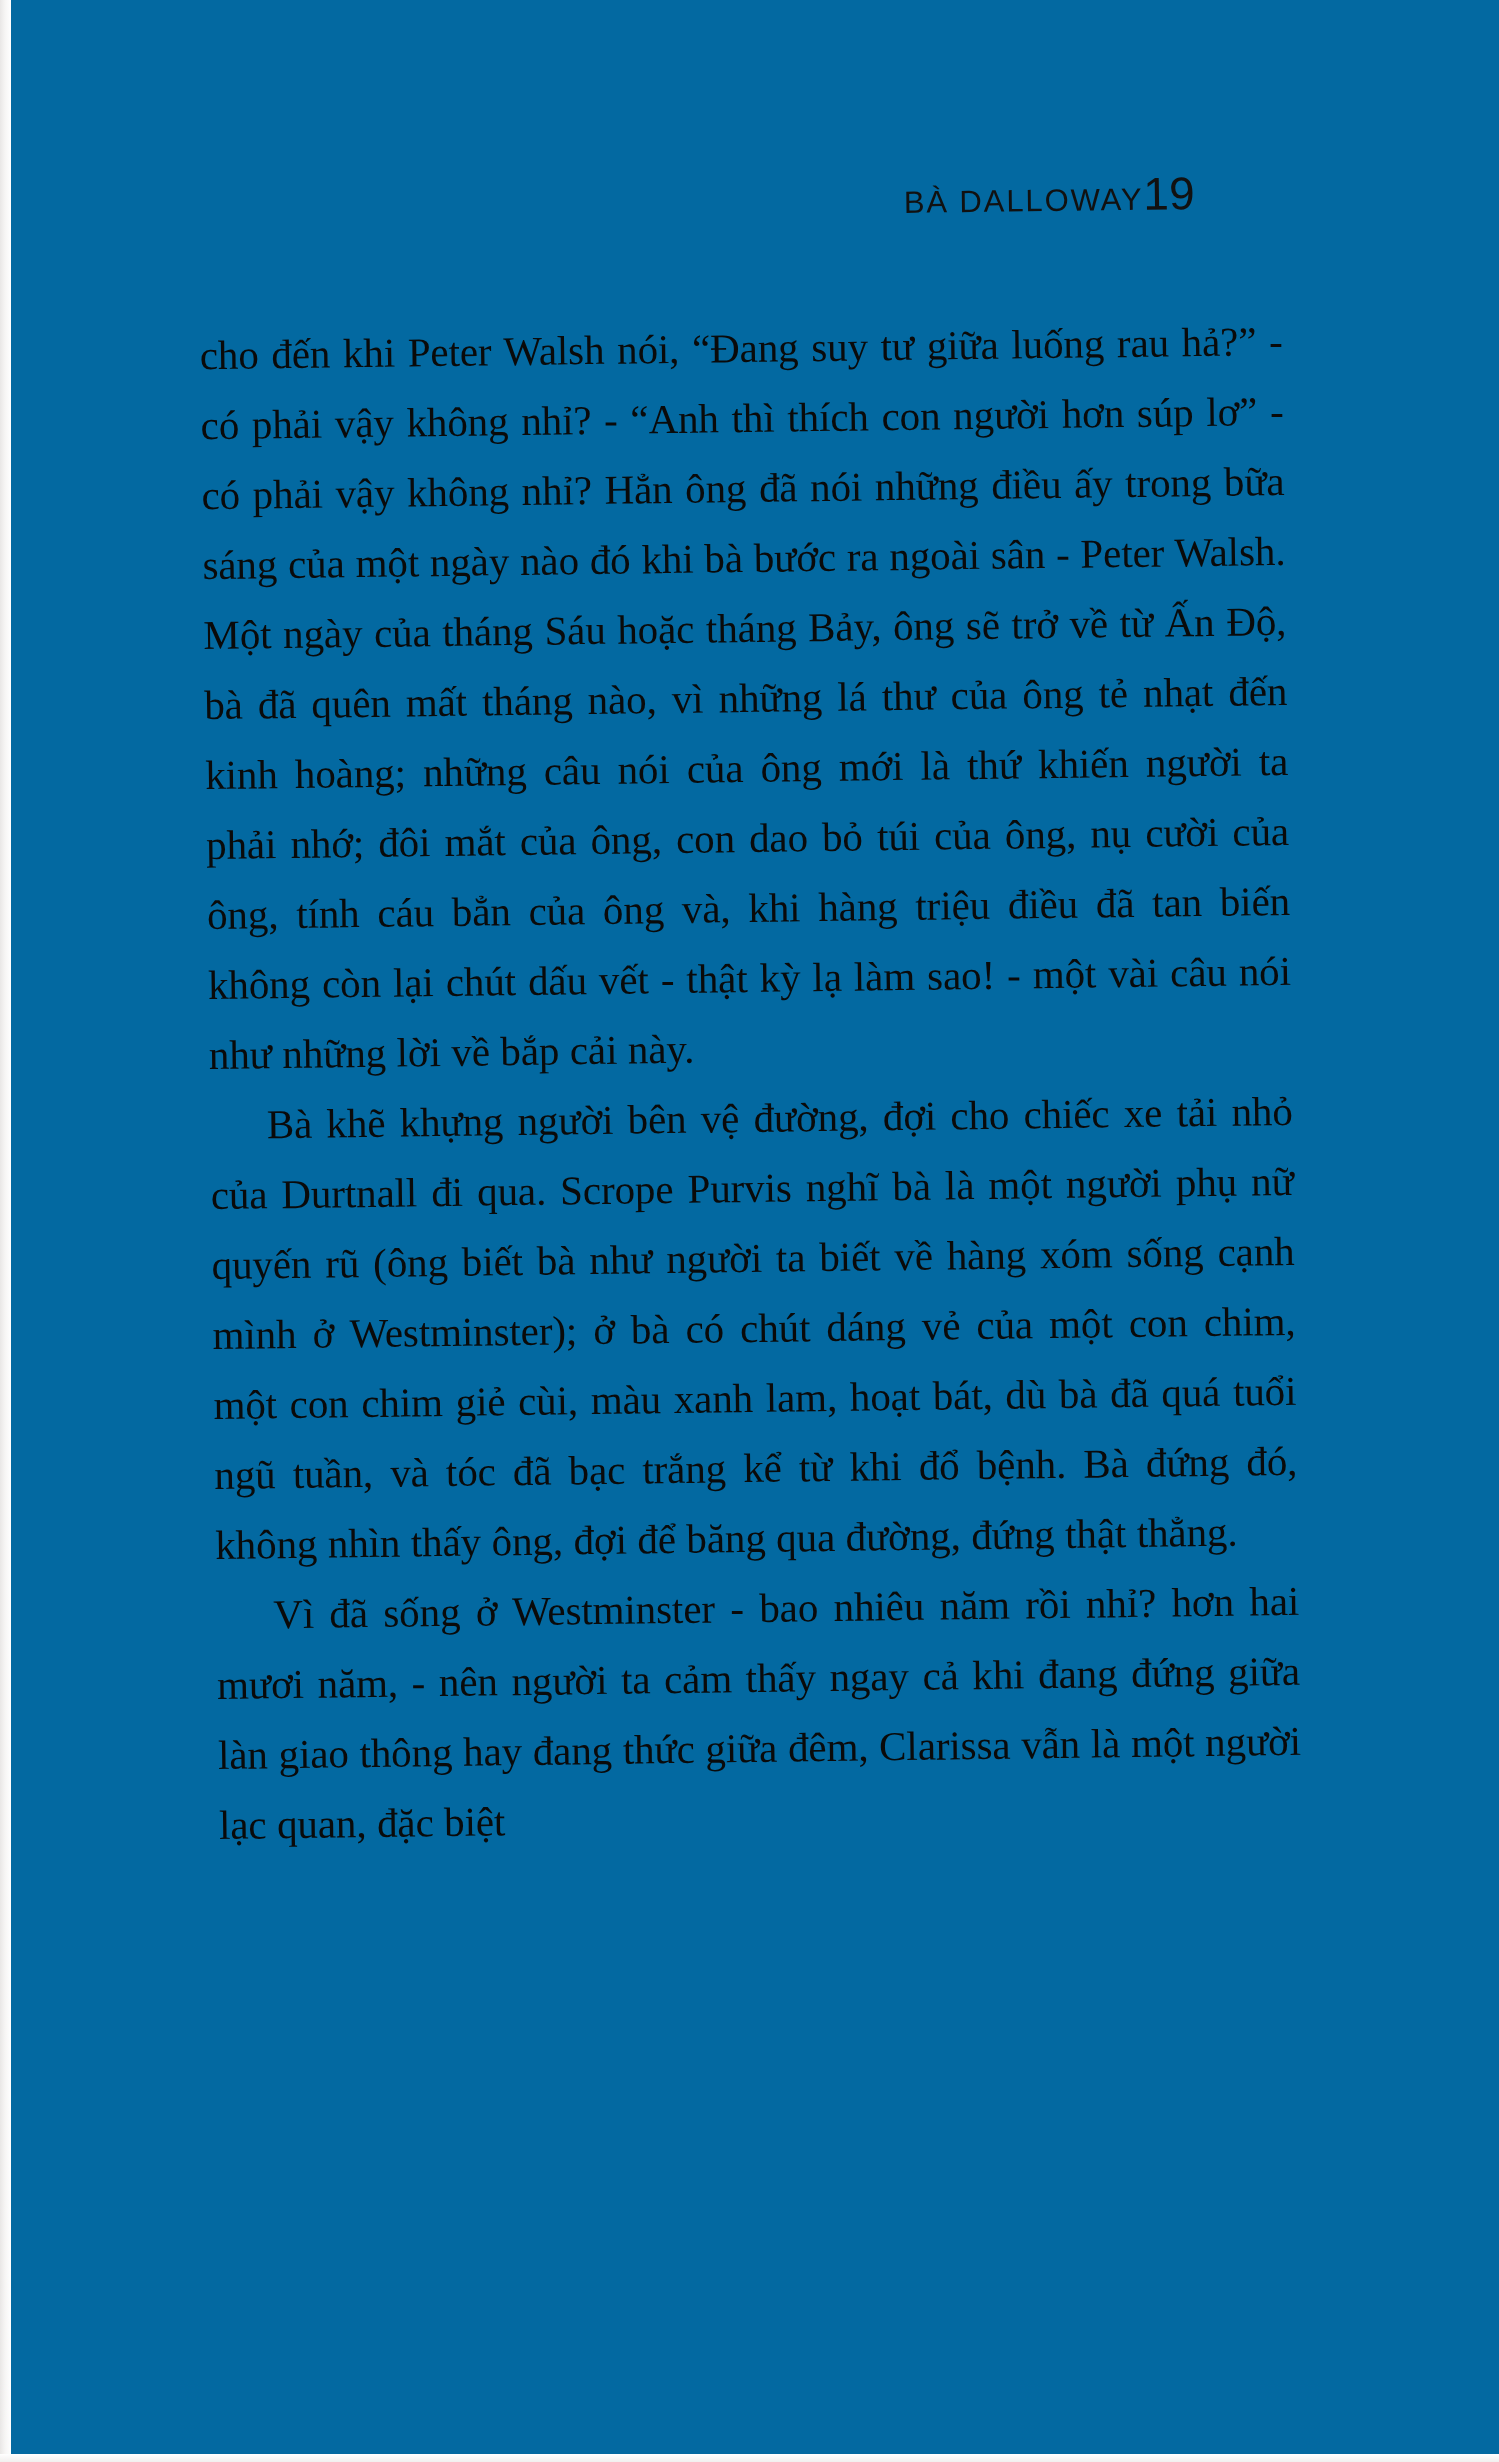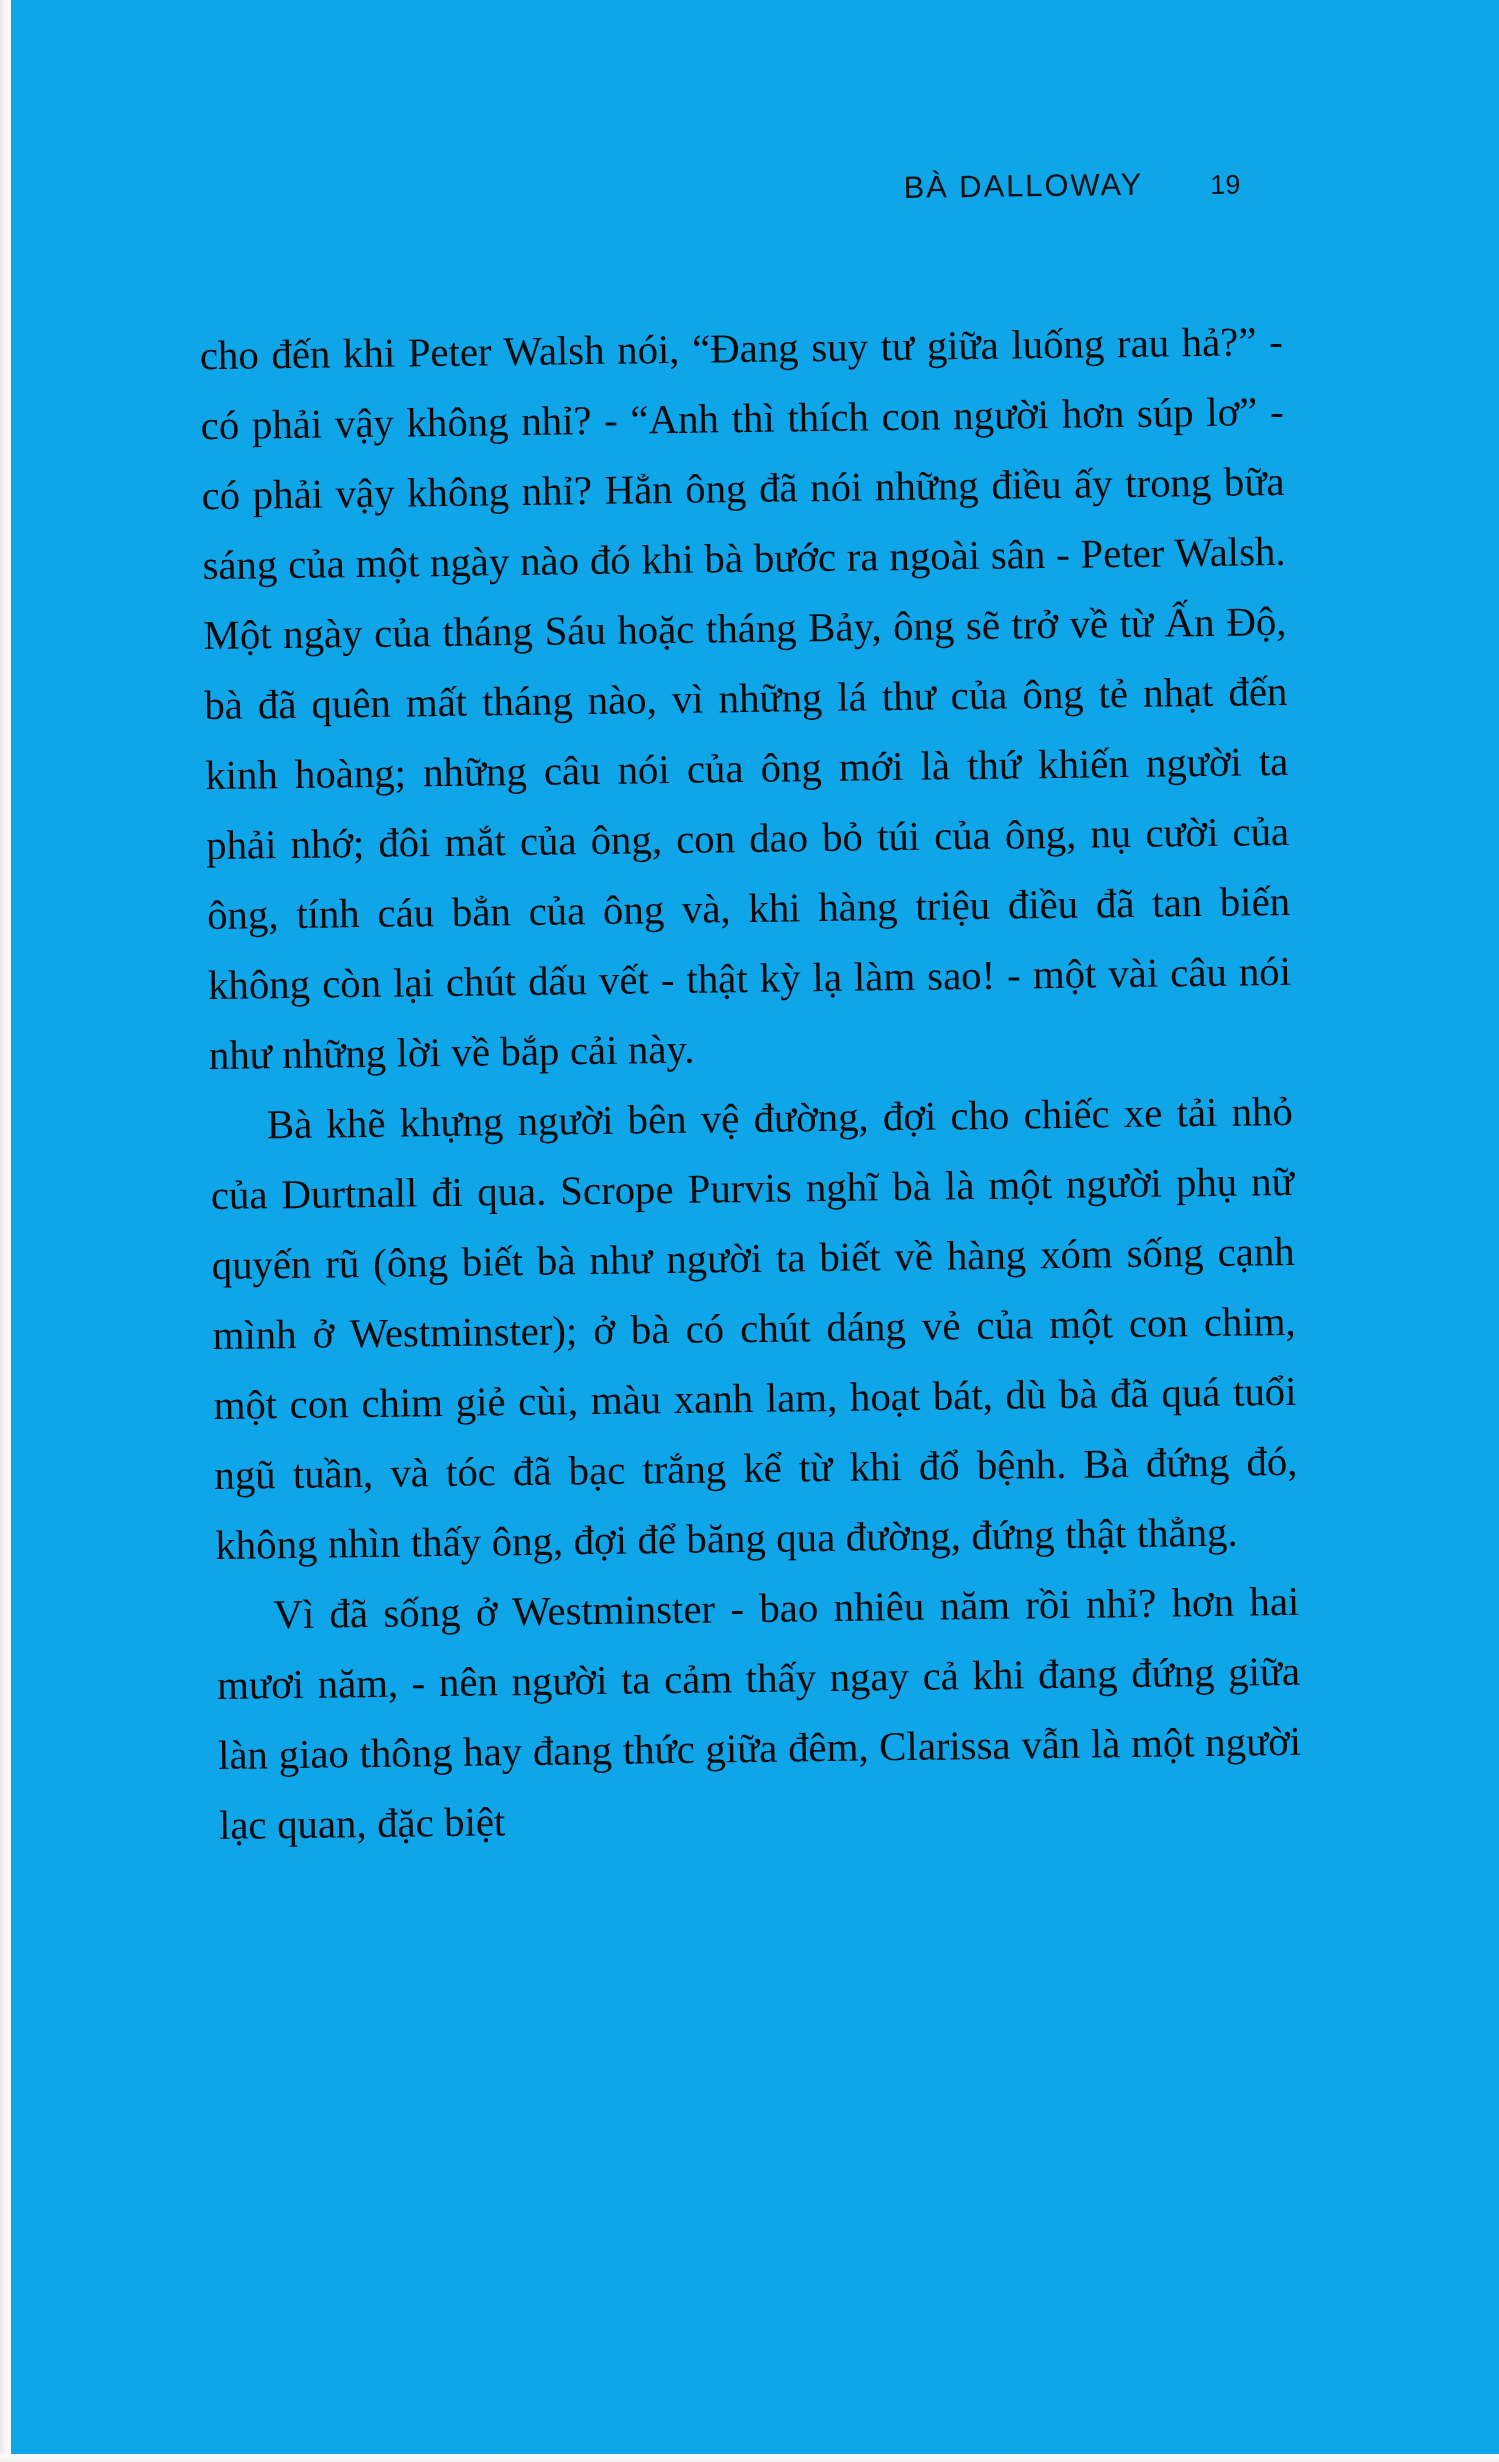--- a/index.html
+++ b/index.html
@@ -6,21 +6,21 @@
   html, body {
     margin: 0;
     padding: 0;
     background: #ffffff;
   }
 
   .page {
     position: relative;
     width: 1499px;
     height: 2462px;
-    background: #0ea5e9;
+    background: #0369a1;
     overflow: hidden;
     font-family: "Liberation Serif", "DejaVu Serif", serif;
     color: #0a0a0a;
     box-sizing: border-box;
   }
 
   
   .page-edge-left {
     position: absolute;
     left: 0;
@@ -64,24 +64,23 @@
   .running-head .book-title {
     font-family: "Liberation Sans", "DejaVu Sans", sans-serif;
     font-size: 31px;
     letter-spacing: 1.9px;
     font-weight: 400;
     color: #111111;
     white-space: nowrap;
   }
   .running-head .folio {
     font-family: "Liberation Sans", "DejaVu Sans", sans-serif;
-    font-size: 27px;
+    font-size: 46px;
     font-weight: 400;
     color: #111111;
-    margin-left: 67px;
     white-space: nowrap;
   }
 
   
   .text-block {
     position: absolute;
     left: 208px;
     top: 313px;
     width: 1083px;
   }

